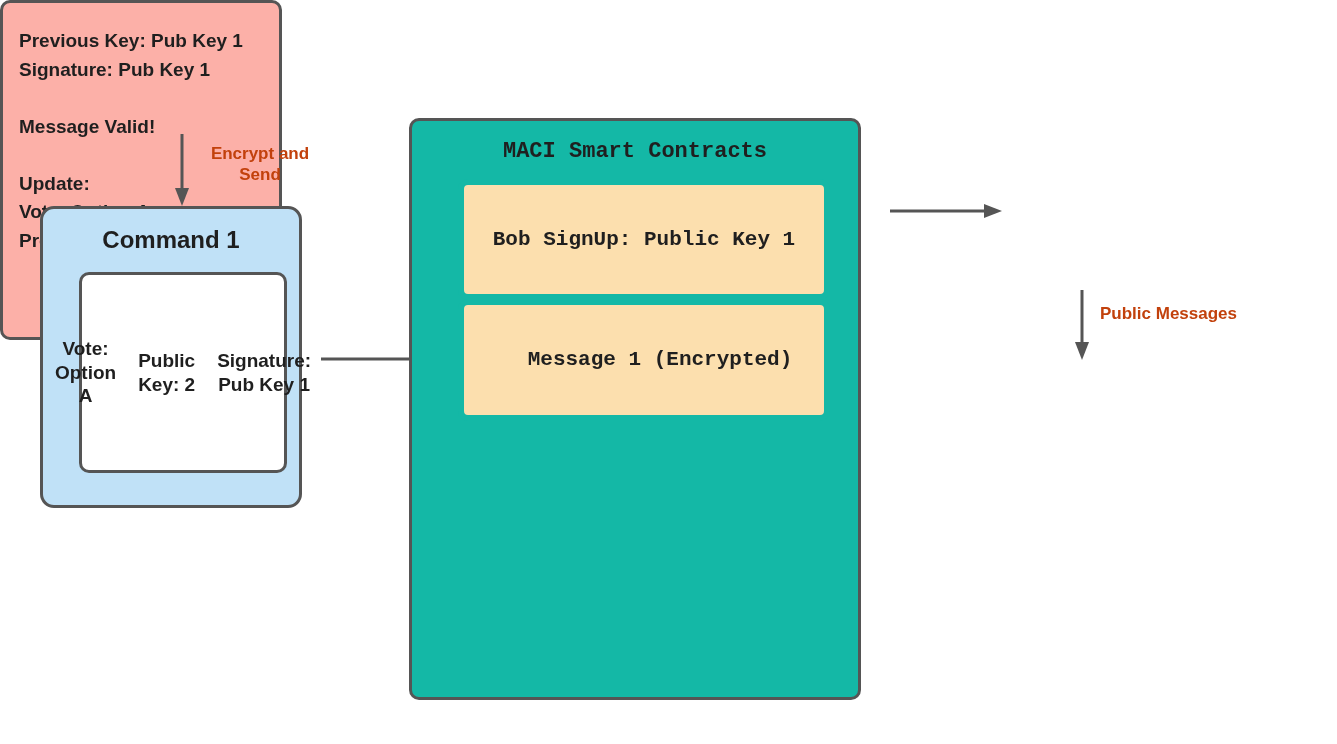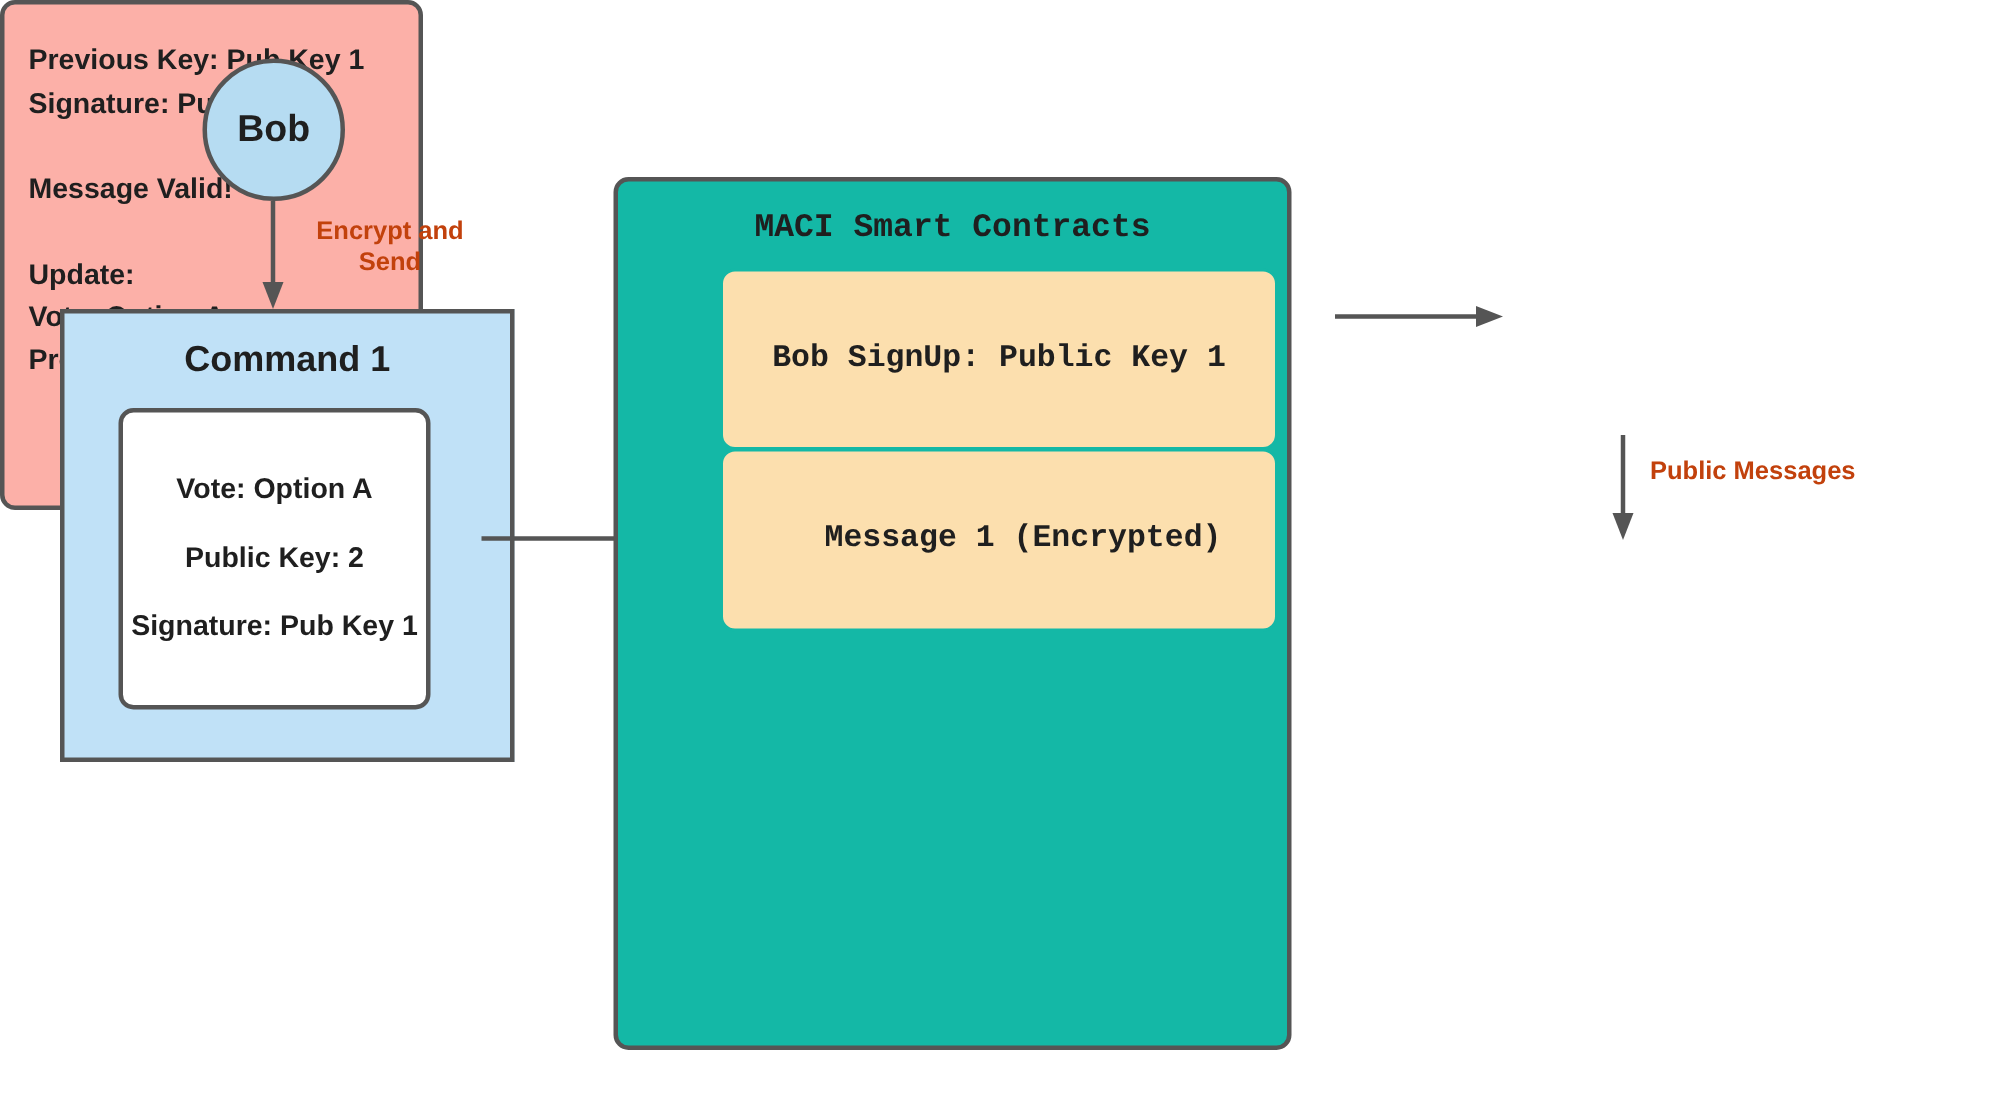--- a/index.html
+++ b/index.html
@@ -40,24 +40,24 @@
     top: 39px;
     width: 95px;
     height: 95px;
     font-size: 25px;
   }
 
   
   #command-box {
     left: 40px;
     top: 206px;
-    width: 303px;
+    width: 262px;
     height: 302px;
     background: #c0e1f7;
-    border-radius: 0;
+    border-radius: 14px;
     display: block;
   }
   #command-title {
     position: absolute;
     left: 0;
     right: 0;
     top: 16px;
     font-size: 24px;
     font-weight: bold;
     text-align: center;
@@ -67,21 +67,21 @@
     position: absolute;
     left: 36px;
     top: 63px;
     width: 208px;
     height: 201px;
     background: #ffffff;
     border: 3px solid #555555;
     border-radius: 10px;
     box-sizing: border-box;
     display: flex;
-    flex-direction: column;
+    flex-direction: row;
     align-items: center;
     justify-content: center;
     gap: 22px;
     font-size: 19px;
     font-weight: bold;
     color: #1f1f1f;
     text-align: center;
     line-height: 1.25;
   }
 
@@ -101,24 +101,24 @@
     left: 0;
     right: 0;
     top: 18px;
     font-size: 22px;
     font-weight: bold;
     text-align: center;
     color: #1f1f1f;
   }
   .orange-box {
     position: absolute;
-    left: 68px;
+    left: 46px;
     width: 372px;
     background: #fcdfae;
-    border: 2px solid #14b8a6;
+    border: 6px solid #14b8a6;
     border-radius: 10px;
     box-sizing: border-box;
     display: flex;
     align-items: center;
     justify-content: center;
     text-align: center;
     font-size: 21px;
     font-weight: bold;
     color: #1f1f1f;
   }
@@ -193,23 +193,20 @@
     top: 303px;
     width: 210px;
     text-align: left;
   }
 </style>
 </head>
 <body>
 
 <div id="canvas">
 
-  <div class="node circle" id="bob">
-    <span>Bob</span>
-  </div>
 
   <svg class="conn" id="conn-bob-command" style="left:160px; top:134px; width:60px; height:76px;">
     <line x1="22" y1="0" x2="22" y2="60"></line>
     <polygon class="arrowhead" points="22,72 15,54 29,54"></polygon>
   </svg>
   <div class="edge-label" id="label-encrypt-send">Encrypt and
 Send</div>
 
   <div class="node" id="command-box">
     <div id="command-title">Command 1</div>

